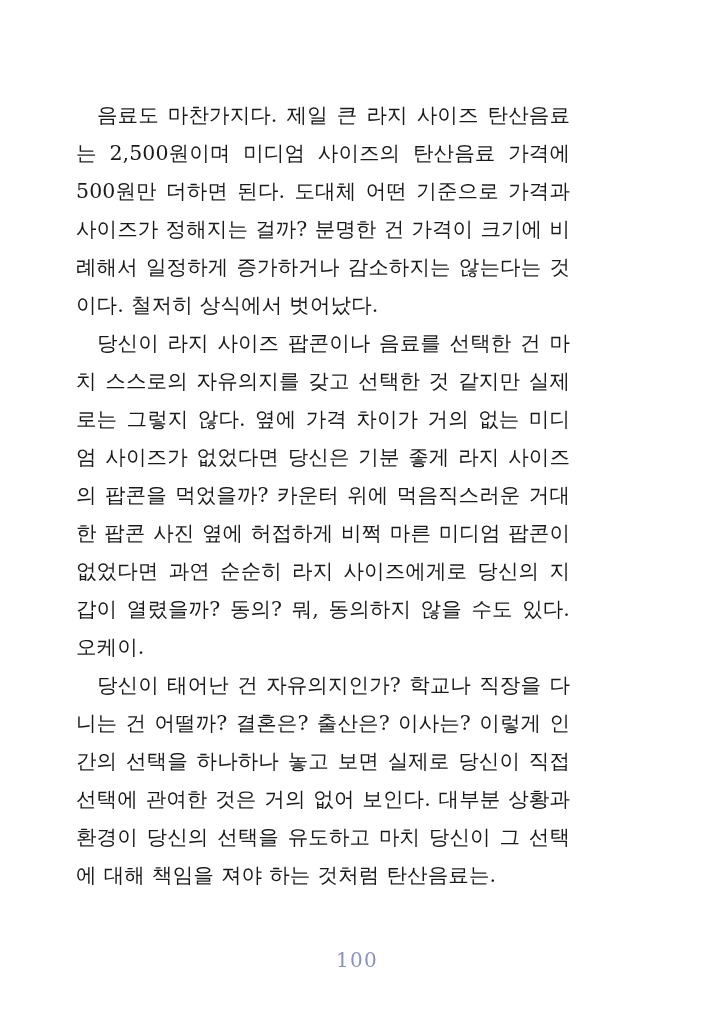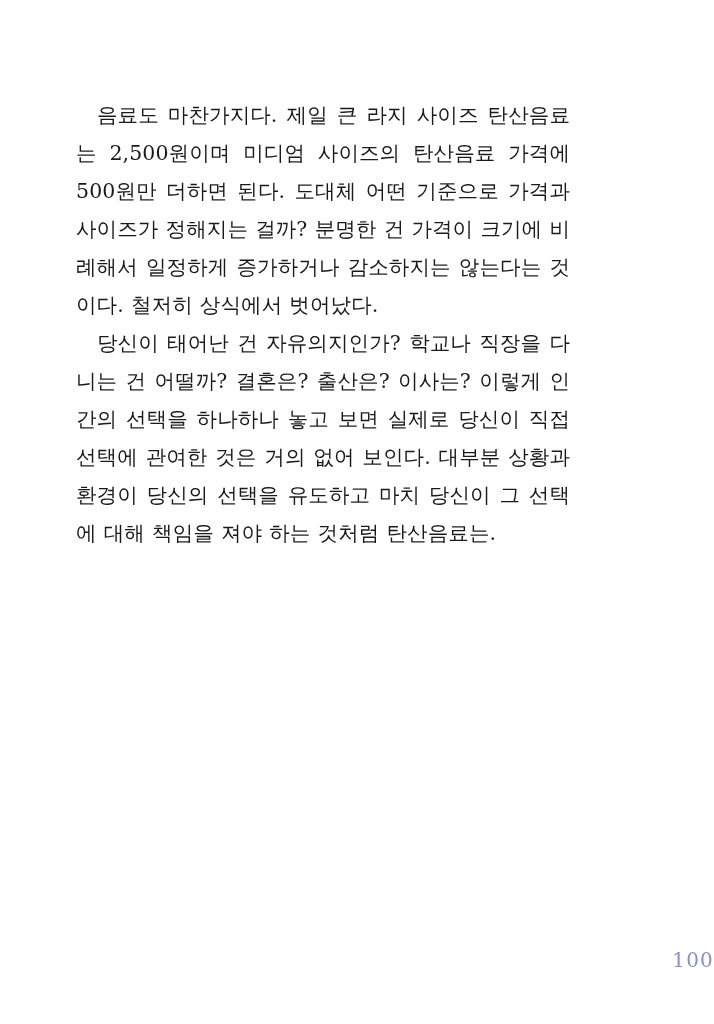--- a/index.html
+++ b/index.html
@@ -52,32 +52,33 @@
   
   .para + .para {
     margin-top: 0;
   }
 
   .folio {
     position: absolute;
     left: 0;
     top: 936px;
     width: 714px;
-    text-align: right;
+    text-align: center;
     font-family: "DejaVu Serif", "Liberation Serif", serif;
     font-size: 20px;
     letter-spacing: 1.2px;
     color: #8a8fc4;
   }
 </style>
 </head>
 <body>
 
 <div class="page">
 
   <div class="text-block">
     <p class="para indent">음료도 마찬가지다. 제일 큰 라지 사이즈 탄산음료는 2,500원이며 미디엄 사이즈의 탄산음료 가격에 500원만 더하면 된다. 도대체 어떤 기준으로 가격과 사이즈가 정해지는 걸까? 분명한 건 가격이 크기에 비례해서 일정하게 증가하거나 감소하지는 않는다는 것이다. 철저히 상식에서 벗어났다.</p>
+    <p class="para indent">당신이 라지 사이즈 팝콘이나 음료를 선택한 건 마치 스스로의 자유의지를 갖고 선택한 것 같지만 실제로는 그렇지 않다. 옆에 가격 차이가 거의 없는 미디엄 사이즈가 없었다면 당신은 기분 좋게 라지 사이즈의 팝콘을 먹었을까? 카운터 위에 먹음직스러운 거대한 팝콘 사진 옆에 허접하게 비쩍 마른 미디엄 팝콘이 없었다면 과연 순순히 라지 사이즈에게로 당신의 지갑이 열렸을까? 동의? 뭐, 동의하지 않을 수도 있다. 오케이.</p>
     <p class="para indent">당신이 태어난 건 자유의지인가? 학교나 직장을 다니는 건 어떨까? 결혼은? 출산은? 이사는? 이렇게 인간의 선택을 하나하나 놓고 보면 실제로 당신이 직접 선택에 관여한 것은 거의 없어 보인다. 대부분 상황과 환경이 당신의 선택을 유도하고 마치 당신이 그 선택에 대해 책임을 져야 하는 것처럼 탄산음료는.</p>
   </div>
 
   <div class="folio">100</div>
 
 </div>
 
 </body></html>

